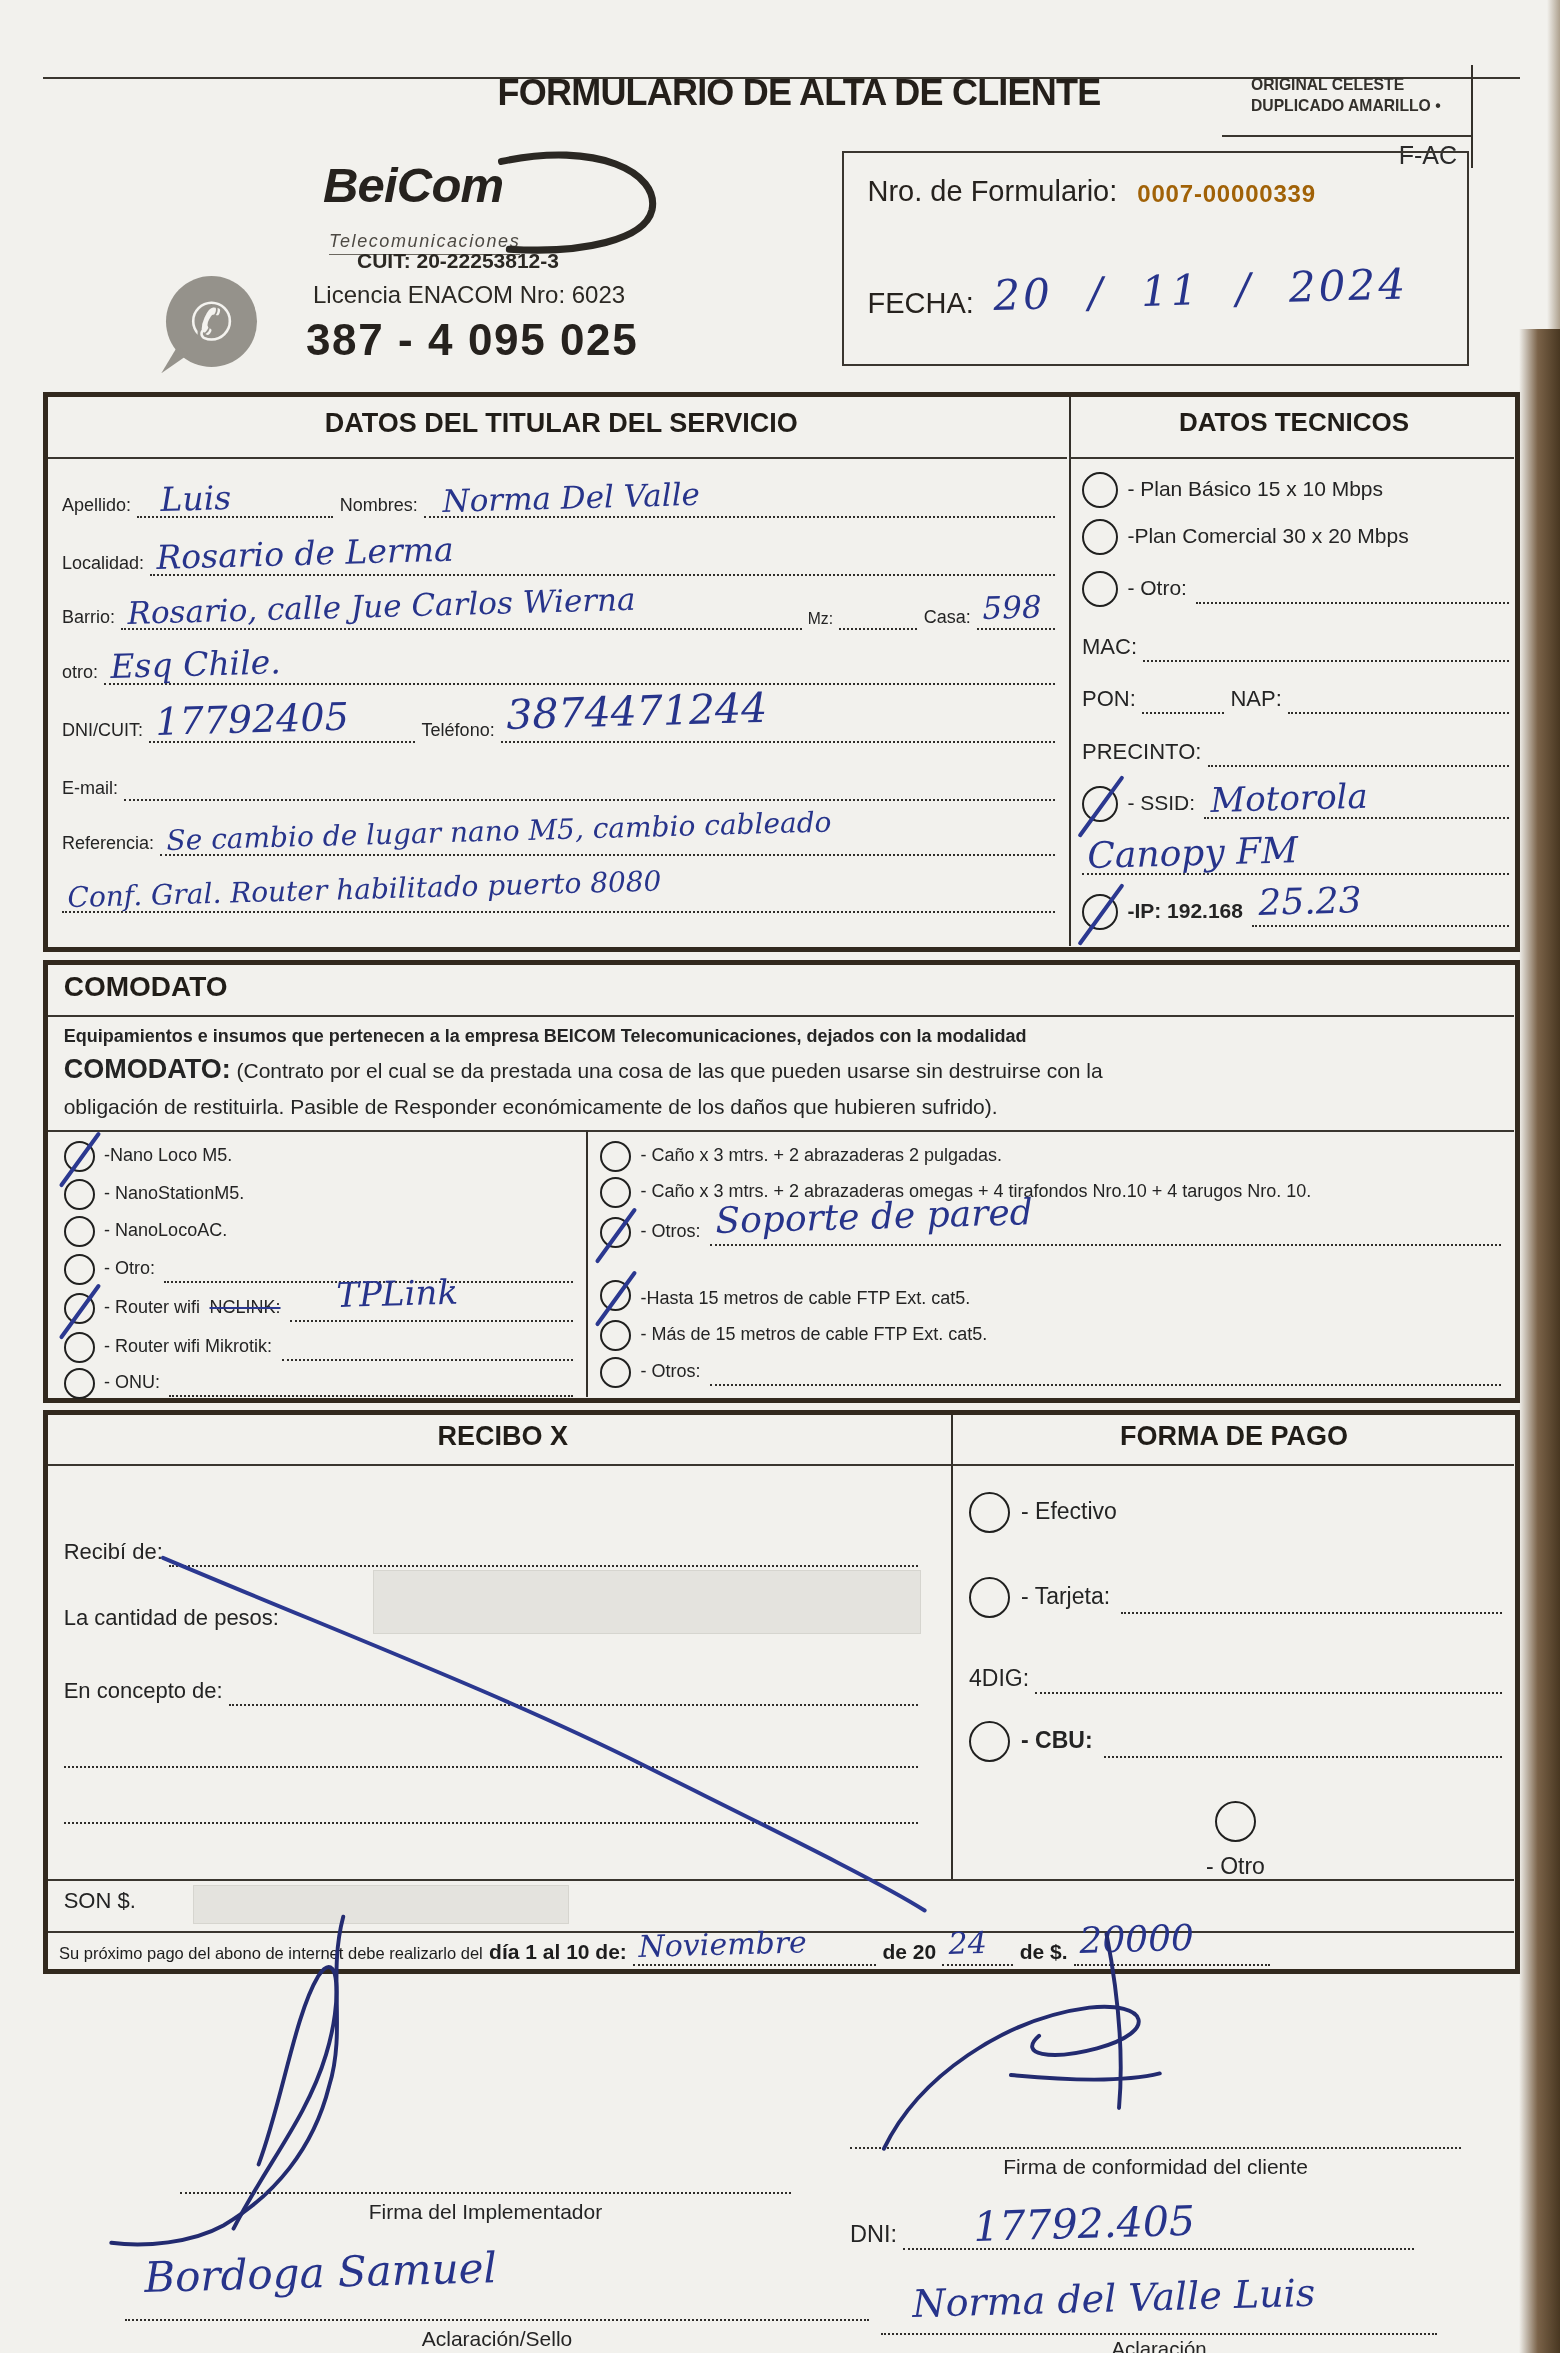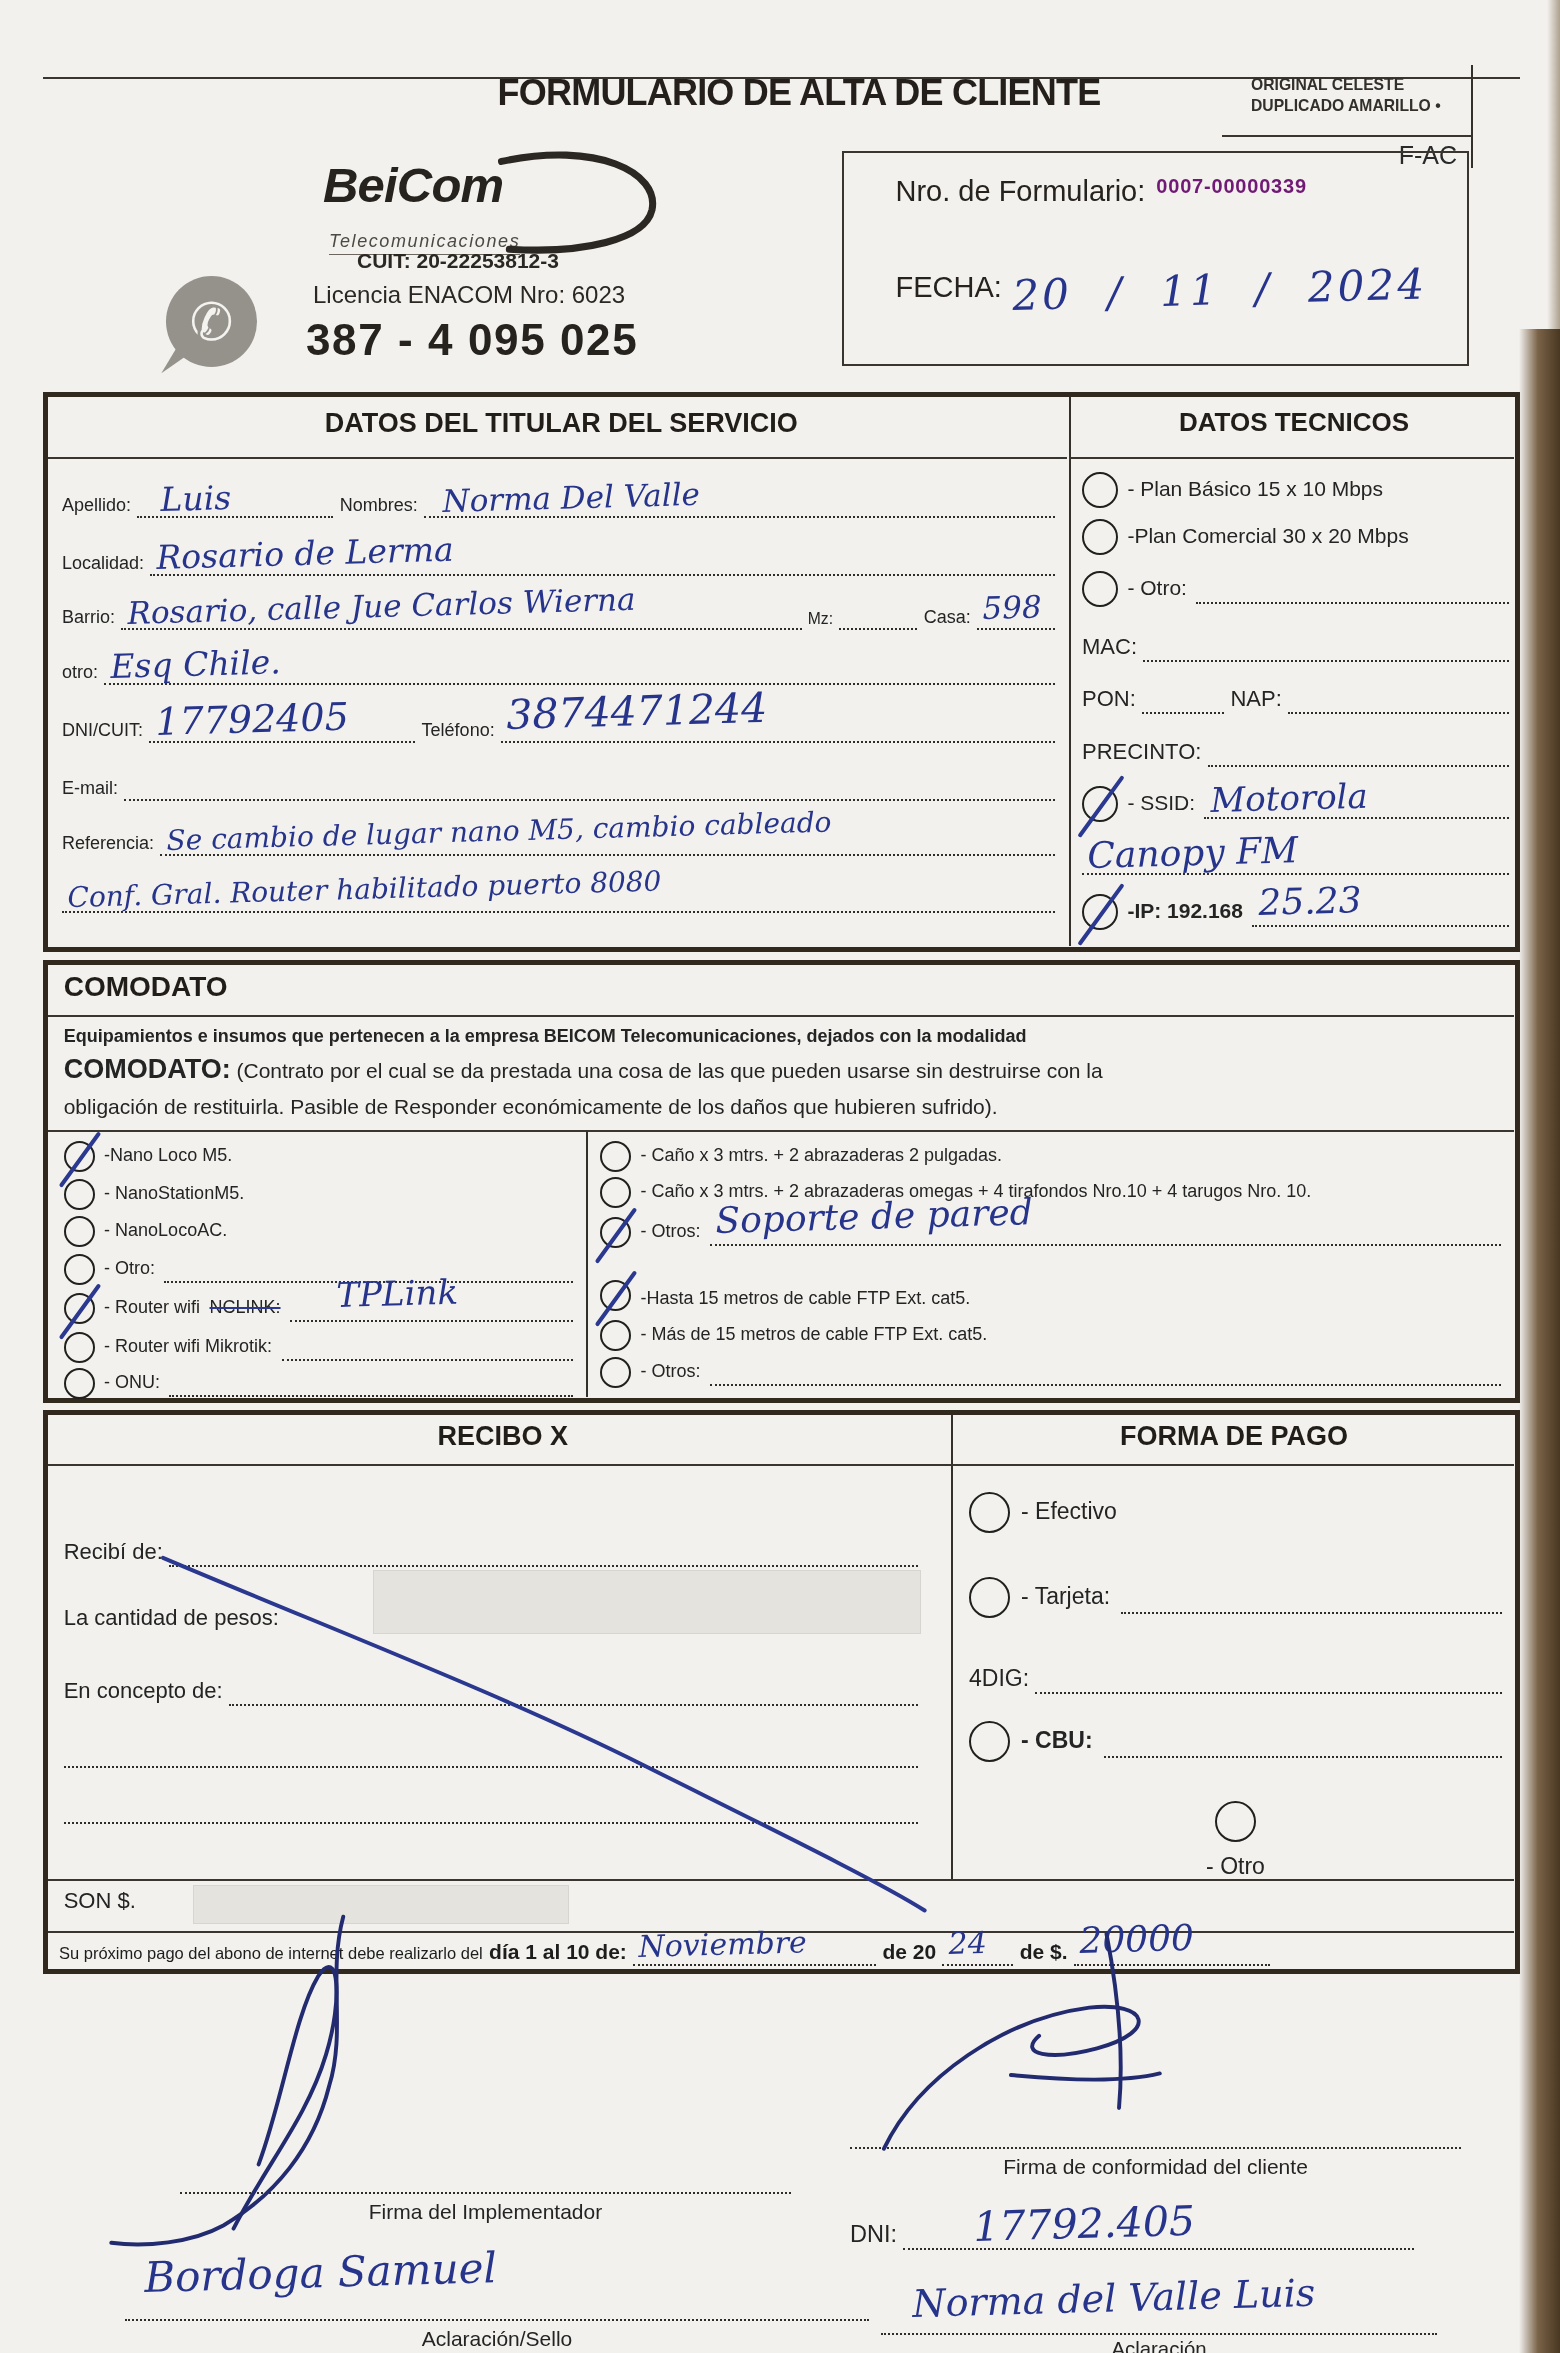--- a/index.html
+++ b/index.html
@@ -27,23 +27,23 @@
   .cuit { position:absolute; font-weight:bold; font-size:21px; color:#2b2823; }
   .lic { position:absolute; font-size:24px; color:#2b2823; }
   .phone-num { position:absolute; font-weight:bold; font-size:44px; letter-spacing:1.6px; color:#26221e; }
   .phone-badge { position:absolute; width:91px; height:91px; border-radius:50%;
     background:#95928b; display:flex; align-items:center; justify-content:center; }
   .phone-badge::after { content:""; position:absolute; left:-4.7px; bottom:-6.3px; width:27px; height:27px;
     background:#95928b; clip-path: polygon(0 100%, 100% 30%, 60% 0); }
   .phone-badge .glyph { color:#f4f3ef; font-size:52px; line-height:1; }
 
   .numbox { position:absolute; border:2.4px solid #3a362f; }
-  .numrow { position:absolute; display:flex; align-items:flex-start; gap:11px; white-space:nowrap;margin-left:28px; }
+  .numrow { position:absolute; display:flex; align-items:flex-end; gap:20px; white-space:nowrap; }
   .numlabel { font-size:29px; color:#26221e; }
-  .numval { font-weight:bold; font-size:20px; letter-spacing:0.8px; color:#701a75; }
+  .numval { font-weight:bold; font-size:24px; letter-spacing:0.8px; color:#a16207; }
 
   .box { position:absolute; border:5.5px solid #32291e; }
   .sec-h { position:absolute; font-weight:bold; text-align:center; color:#211d18; }
 
   .frow { position:absolute; display:flex; align-items:flex-end; gap:6.3px; }
   .lbl { font-size:18px; white-space:nowrap; padding-bottom:2.4px; color:#242424; }
   .lbl-sm { font-size:15.7px; }
   .lbl-md { font-size:22px; }
   .seg { position:relative; border-bottom:2.4px dotted #2f2d2a; height:100%; }
   .seg.grow { flex:1; }

